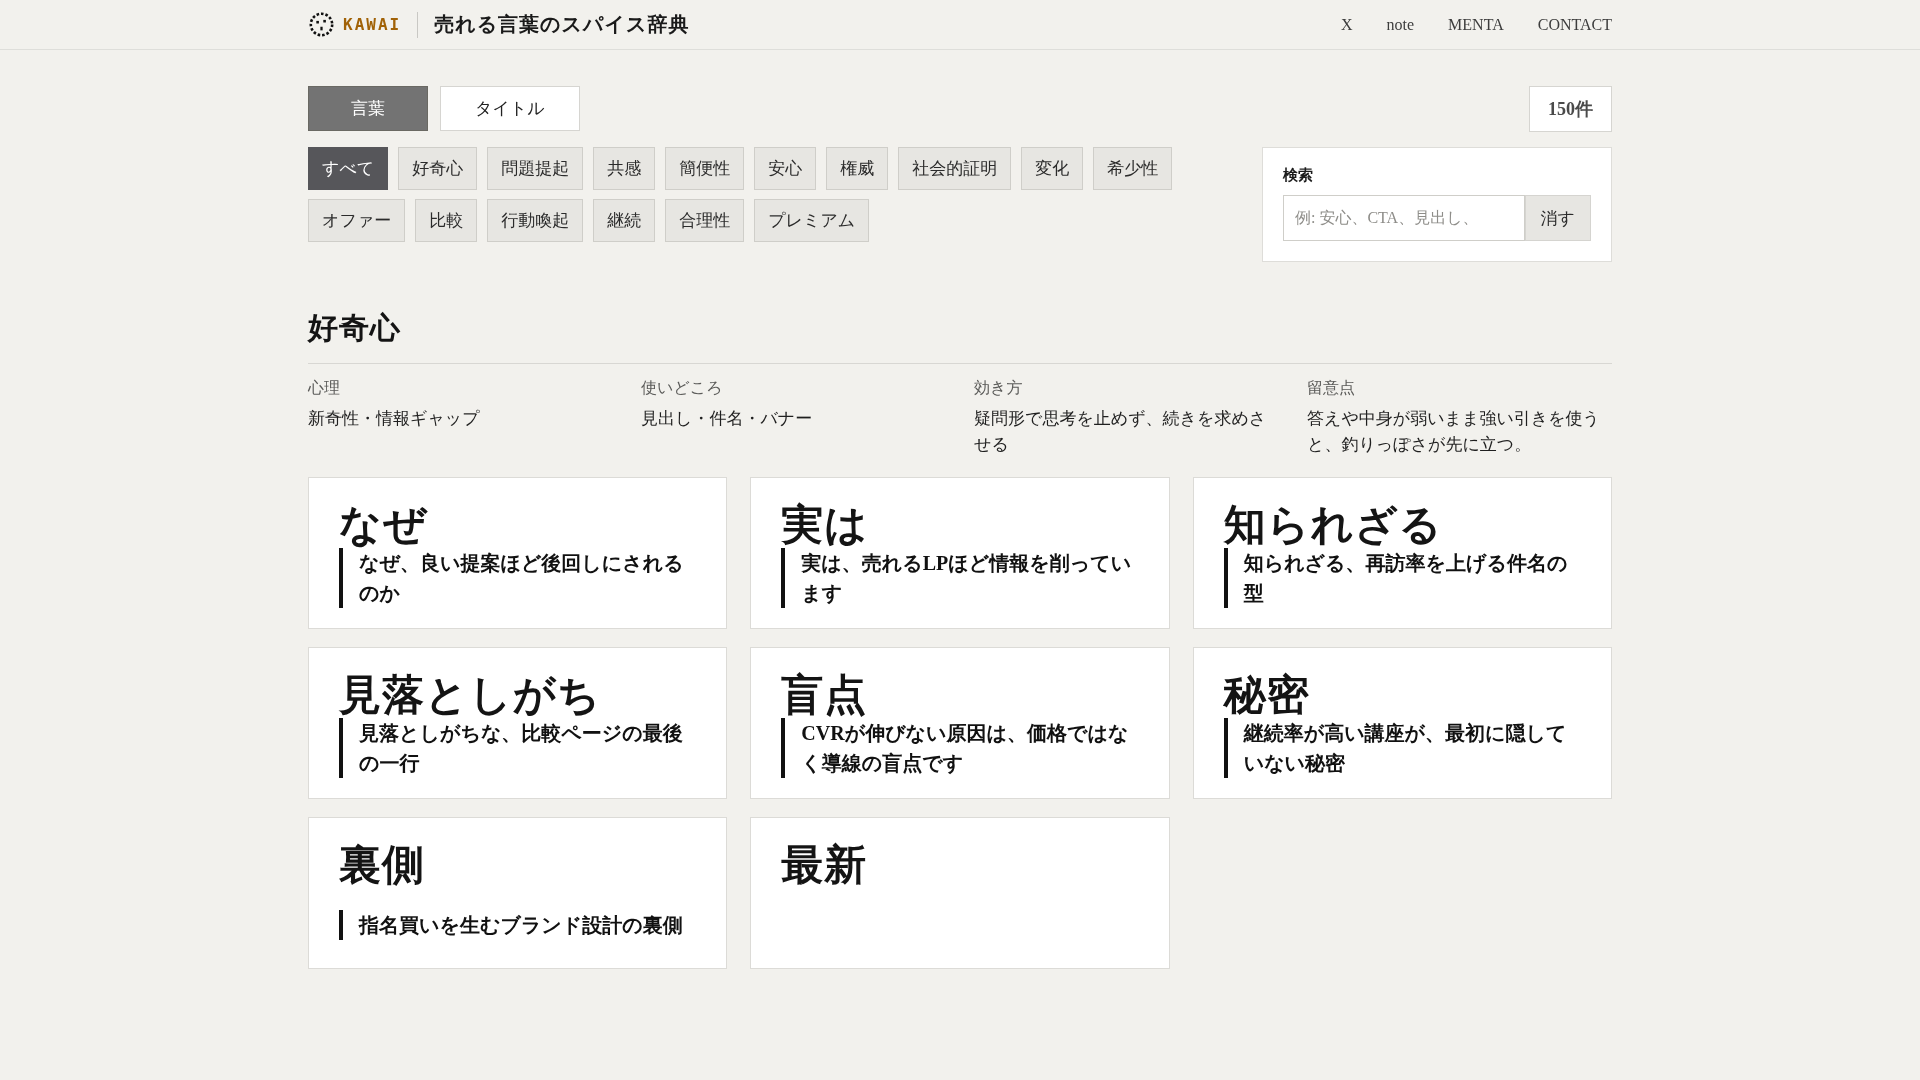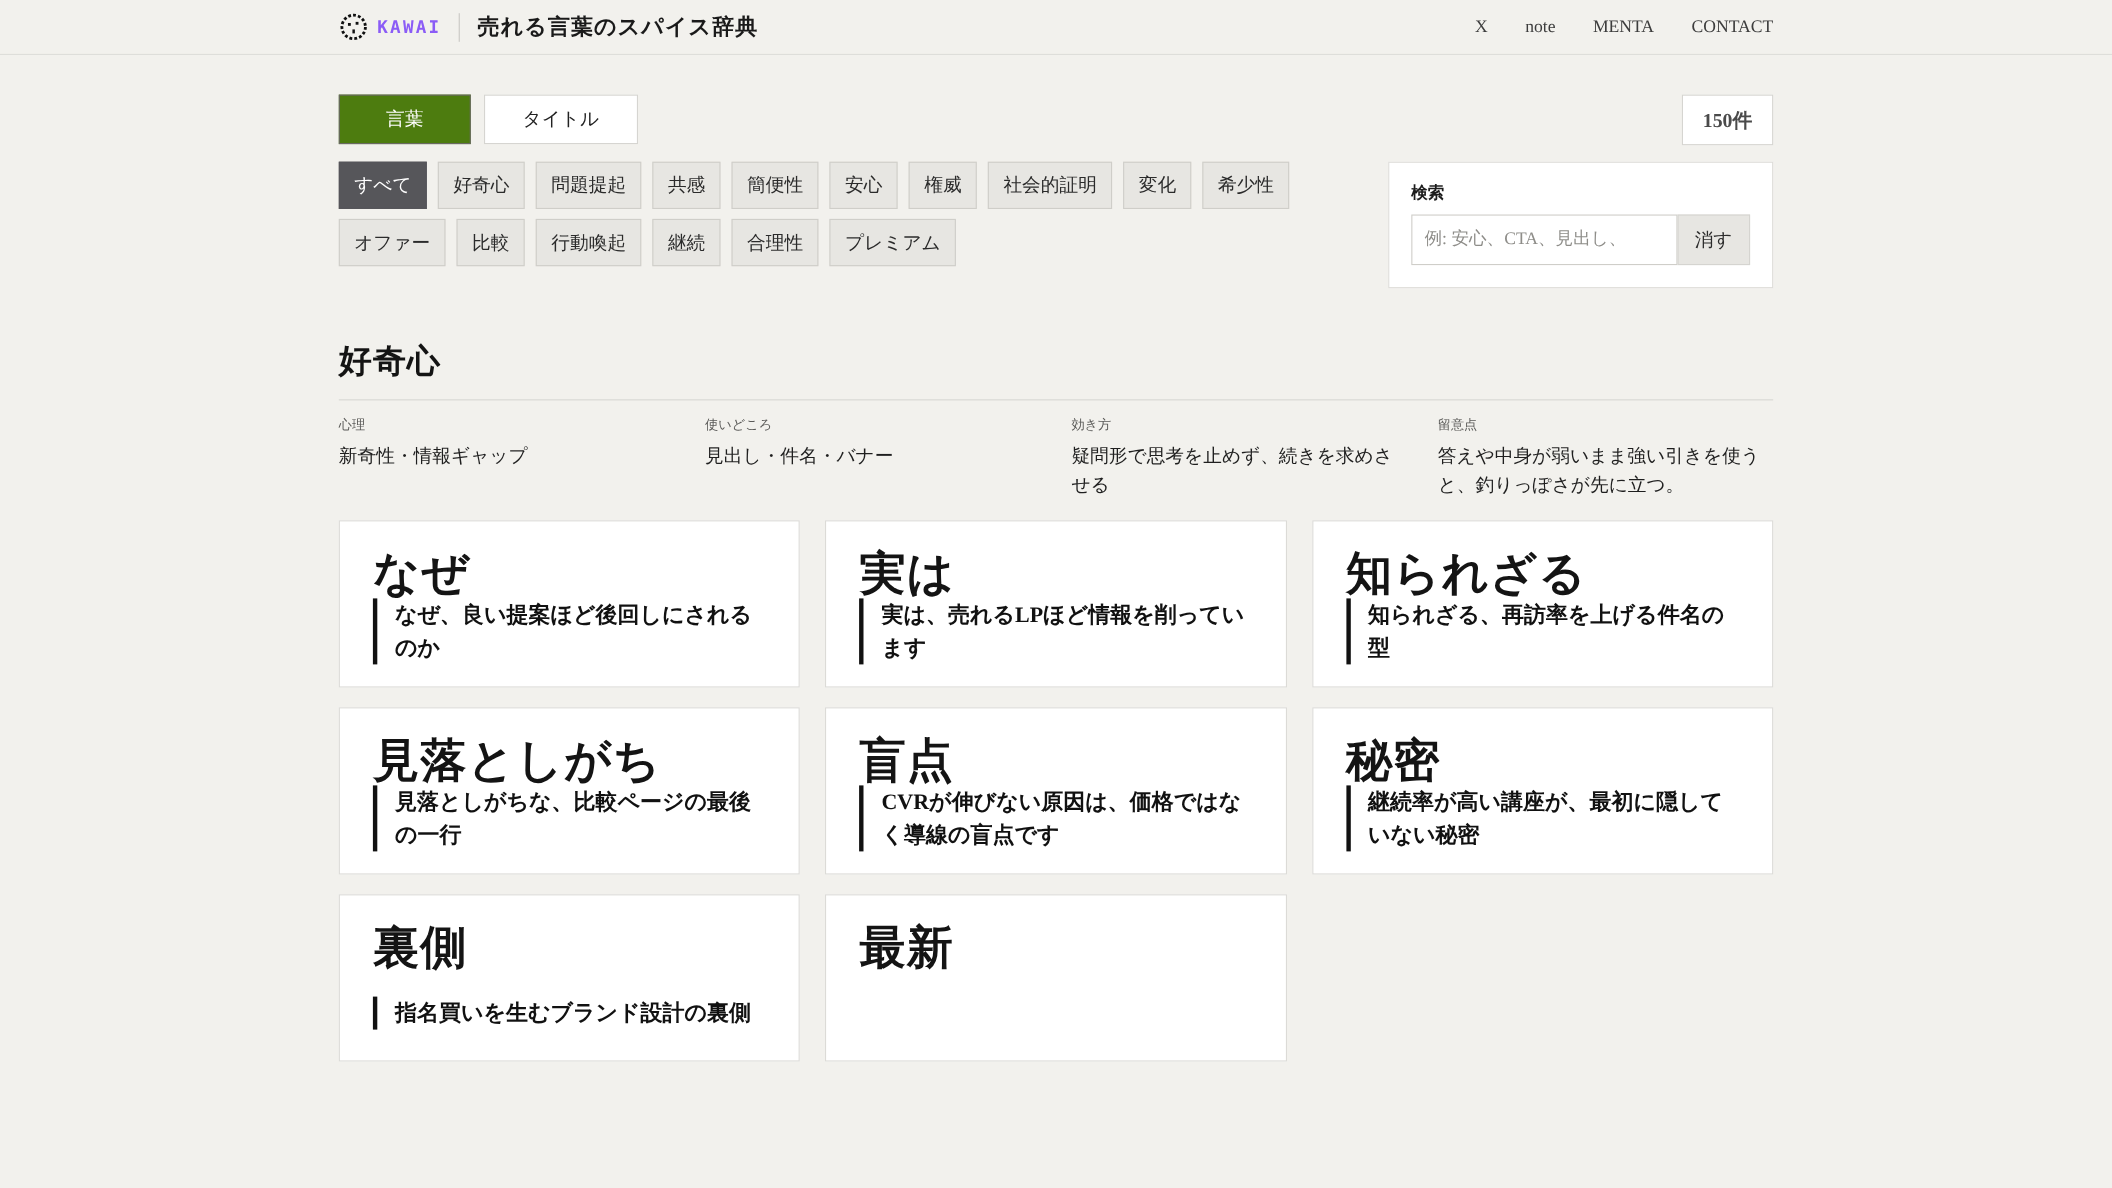--- a/index.html
+++ b/index.html
@@ -12,39 +12,39 @@
   }
   .container { width: 1304px; margin: 0 auto; }
 
   
   .site-header { border-bottom: 1px solid #dededa; height: 50px; }
   .header-inner { height: 100%; display: flex; align-items: center; justify-content: space-between; }
   .brand-wrap { display: flex; align-items: center; }
   .brand { display: flex; align-items: center; gap: 8px; cursor: pointer; }
   .brand-name {
     font-family: "DejaVu Sans Mono", monospace;
-    font-weight: bold; font-size: 16px; letter-spacing: 2px; color: #8b5cf6;
+    font-weight: bold; font-size: 16px; letter-spacing: 2px; color: #a16207;
   }
   .brand-divider { width: 1px; height: 26px; background: #c9c8c4; margin: 0 16px; }
   .site-title { font-size: 20px; font-weight: 700; color: #1a1a1a; letter-spacing: 1px; }
   .main-nav { display: flex; align-items: center; }
   .main-nav a {
     font-family: "Liberation Serif", serif;
     font-size: 16px; color: #3d3d3d; text-decoration: none; margin-left: 34px;
   }
 
   
   .toolbar-top { margin-top: 36px; display: flex; justify-content: space-between; align-items: flex-start; }
   .tabs { display: flex; gap: 12px; }
   .tab {
     min-width: 120px; padding: 10px 34px; text-align: center;
     font-size: 17px; cursor: pointer; border: 1px solid #d6d5d1;
     background: #ffffff; color: #222;
   }
-  .tab.active { background: #4d7c0f; border-color: #6a6963; color: #fff; }
+  .tab.active { background: #737373; border-color: #6a6963; color: #fff; }
   .count-badge {
     background: #fff; border: 1px solid #d6d5d1; padding: 10px 18px;
     font-family: "Liberation Serif", serif; font-weight: bold; font-size: 18px; color: #4a4a4a;
   }
 
   
   .toolbar-filters { margin-top: 15px; display: flex; justify-content: space-between; align-items: flex-start; }
   .filters { display: flex; flex-wrap: wrap; gap: 9px 10px; max-width: 930px; }
   .filter-btn {
     padding: 9px 13px; font-size: 17px; cursor: pointer;
@@ -66,21 +66,21 @@
   .clear-btn {
     background: #e7e6e2; border: 1px solid #d5d4d0; padding: 0 15px;
     font-size: 17px; color: #2b2b2b; cursor: pointer;
   }
 
   
   .section { margin-top: 46px; }
   .section-title { margin: 0; font-size: 30px; font-weight: 800; color: #141414; letter-spacing: 1px; }
   .section-divider { border: none; border-top: 1px solid #d8d7d3; margin: 14px 0 0; }
   .meta-grid { margin-top: 14px; display: grid; grid-template-columns: repeat(4, 1fr); column-gap: 28px; }
-  .meta-label { font-size: 12px; color: #5a5a58; margin-bottom: 7px; }
+  .meta-label { font-size: 16px; color: #5a5a58; margin-bottom: 7px; }
   .meta-value { font-size: 17px; color: #1f1f1f; line-height: 1.55; }
 
   
   .cards-grid { margin-top: 18px; display: grid; grid-template-columns: repeat(3, 1fr); gap: 18px 23px; }
   .card {
     background: #fff; border: 1px solid #dcdbd7; height: 152px;
     padding: 24px 30px 28px; display: flex; flex-direction: column; cursor: pointer;
   }
   .card-title { font-size: 42px; font-weight: 900; line-height: 1.1; color: #141414; letter-spacing: 1px; }
   .card-quote {

